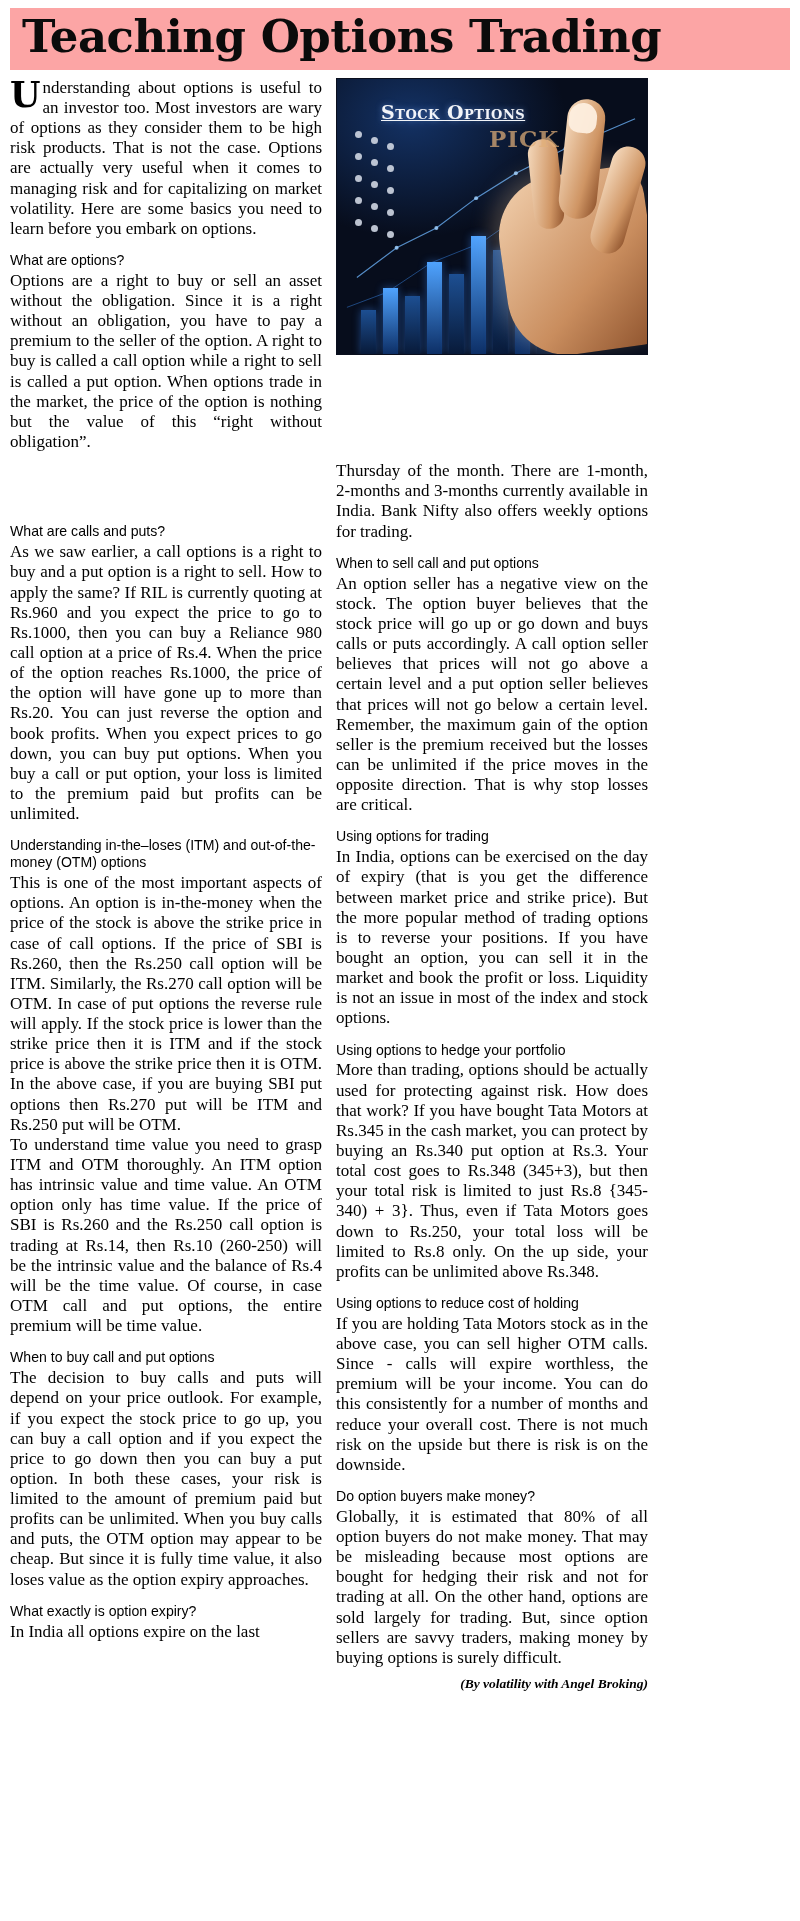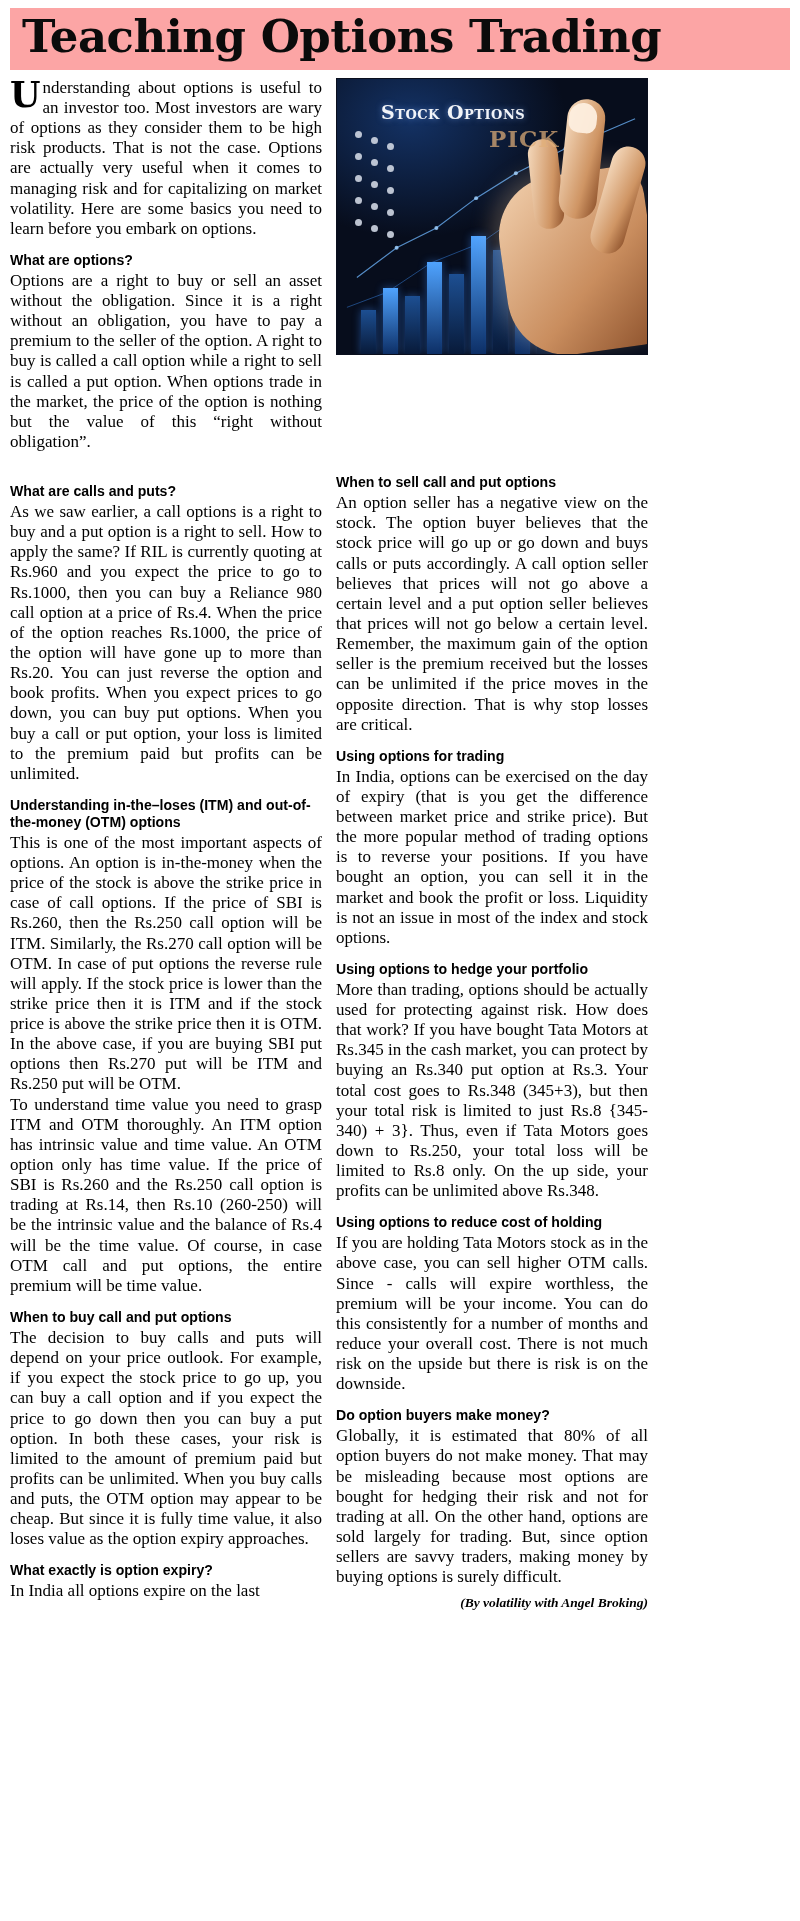--- a/index.html
+++ b/index.html
@@ -52,21 +52,21 @@
     margin: 0 0 0 0;
     font-size: 17px;
     line-height: 1.185;
     text-align: justify;
     text-justify: inter-word;
     hyphens: auto;
   }
   h3 {
     font-family: "Liberation Sans", sans-serif;
     font-size: 14.1px;
-    font-weight: bold;
+    font-weight: normal;
     line-height: 1.2;
     margin: 13px 0 2px 0;
   }
   h3.first { margin-top: 12px; }
   .dropcap::first-letter {
     float: left;
     font-family: "DejaVu Serif", serif;
     font-size: 35px;
     line-height: 0.84;
     font-weight: bold;
@@ -92,20 +92,21 @@
   .fig-title {
     position: absolute;
     left: 44px; top: 22px;
     font-family: "DejaVu Serif", serif;
     font-variant: small-caps;
     font-weight: bold;
     font-size: 19px;
     color: #f2f4f8;
     letter-spacing: 0.5px;
     text-shadow: 0 0 6px rgba(120,170,255,0.6);
+    text-decoration: underline;
   }
   .fig-sub {
     position: absolute;
     left: 152px; top: 46px;
     font-family: "DejaVu Serif", serif;
     font-size: 23px;
     font-weight: bold;
     color: rgba(225,175,120,0.72);
     letter-spacing: 1px;
   }
@@ -282,20 +283,21 @@
       <p>To understand time value you need to grasp ITM and OTM thoroughly. An ITM option has intrinsic value and time value. An OTM option only has time value. If the price of SBI is Rs.260 and the Rs.250 call option is trading at Rs.14, then Rs.10 (260-250) will be the intrinsic value and the balance of Rs.4 will be the time value. Of course, in case OTM call and put options, the entire premium will be time value.</p>
 
       <h3>When to buy call and put options</h3>
       <p>The decision to buy calls and puts will depend on your price outlook. For example, if you expect the stock price to go up, you can buy a call option and if you expect the price to go down then you can buy a put option. In both these cases, your risk is limited to the amount of premium paid but profits can be unlimited. When you buy calls and puts, the OTM option may appear to be cheap. But since it is fully time value, it also loses value as the option expiry approaches.</p>
 
       <h3>What exactly is option expiry?</h3>
       <p>In India all options expire on the last</p>
     </div>
 
     <div class="col">
+      <p>Thursday of the month. There are 1-month, 2-months and 3-months currently available in India. Bank Nifty also offers weekly options for trading.</p>
 
       <h3>When to sell call and put options</h3>
       <p>An option seller has a negative view on the stock. The option buyer believes that the stock price will go up or go down and buys calls or puts accordingly. A call option seller believes that prices will not go above a certain level and a put option seller believes that prices will not go below a certain level. Remember, the maximum gain of the option seller is the premium received but the losses can be unlimited if the price moves in the opposite direction. That is why stop losses are critical.</p>
 
       <h3>Using options for trading</h3>
       <p>In India, options can be exercised on the day of expiry (that is you get the difference between market price and strike price). But the more popular method of trading options is to reverse your positions. If you have bought an option, you can sell it in the market and book the profit or loss. Liquidity is not an issue in most of the index and stock options.</p>
 
       <h3>Using options to hedge your portfolio</h3>
       <p>More than trading, options should be actually used for protecting against risk. How does that work? If you have bought Tata Motors at Rs.345 in the cash market, you can protect by buying an Rs.340 put option at Rs.3. Your total cost goes to Rs.348 (345+3), but then your total risk is limited to just Rs.8 {345-340) + 3}. Thus, even if Tata Motors goes down to Rs.250, your total loss will be limited to Rs.8 only. On the up side, your profits can be unlimited above Rs.348.</p>
 

